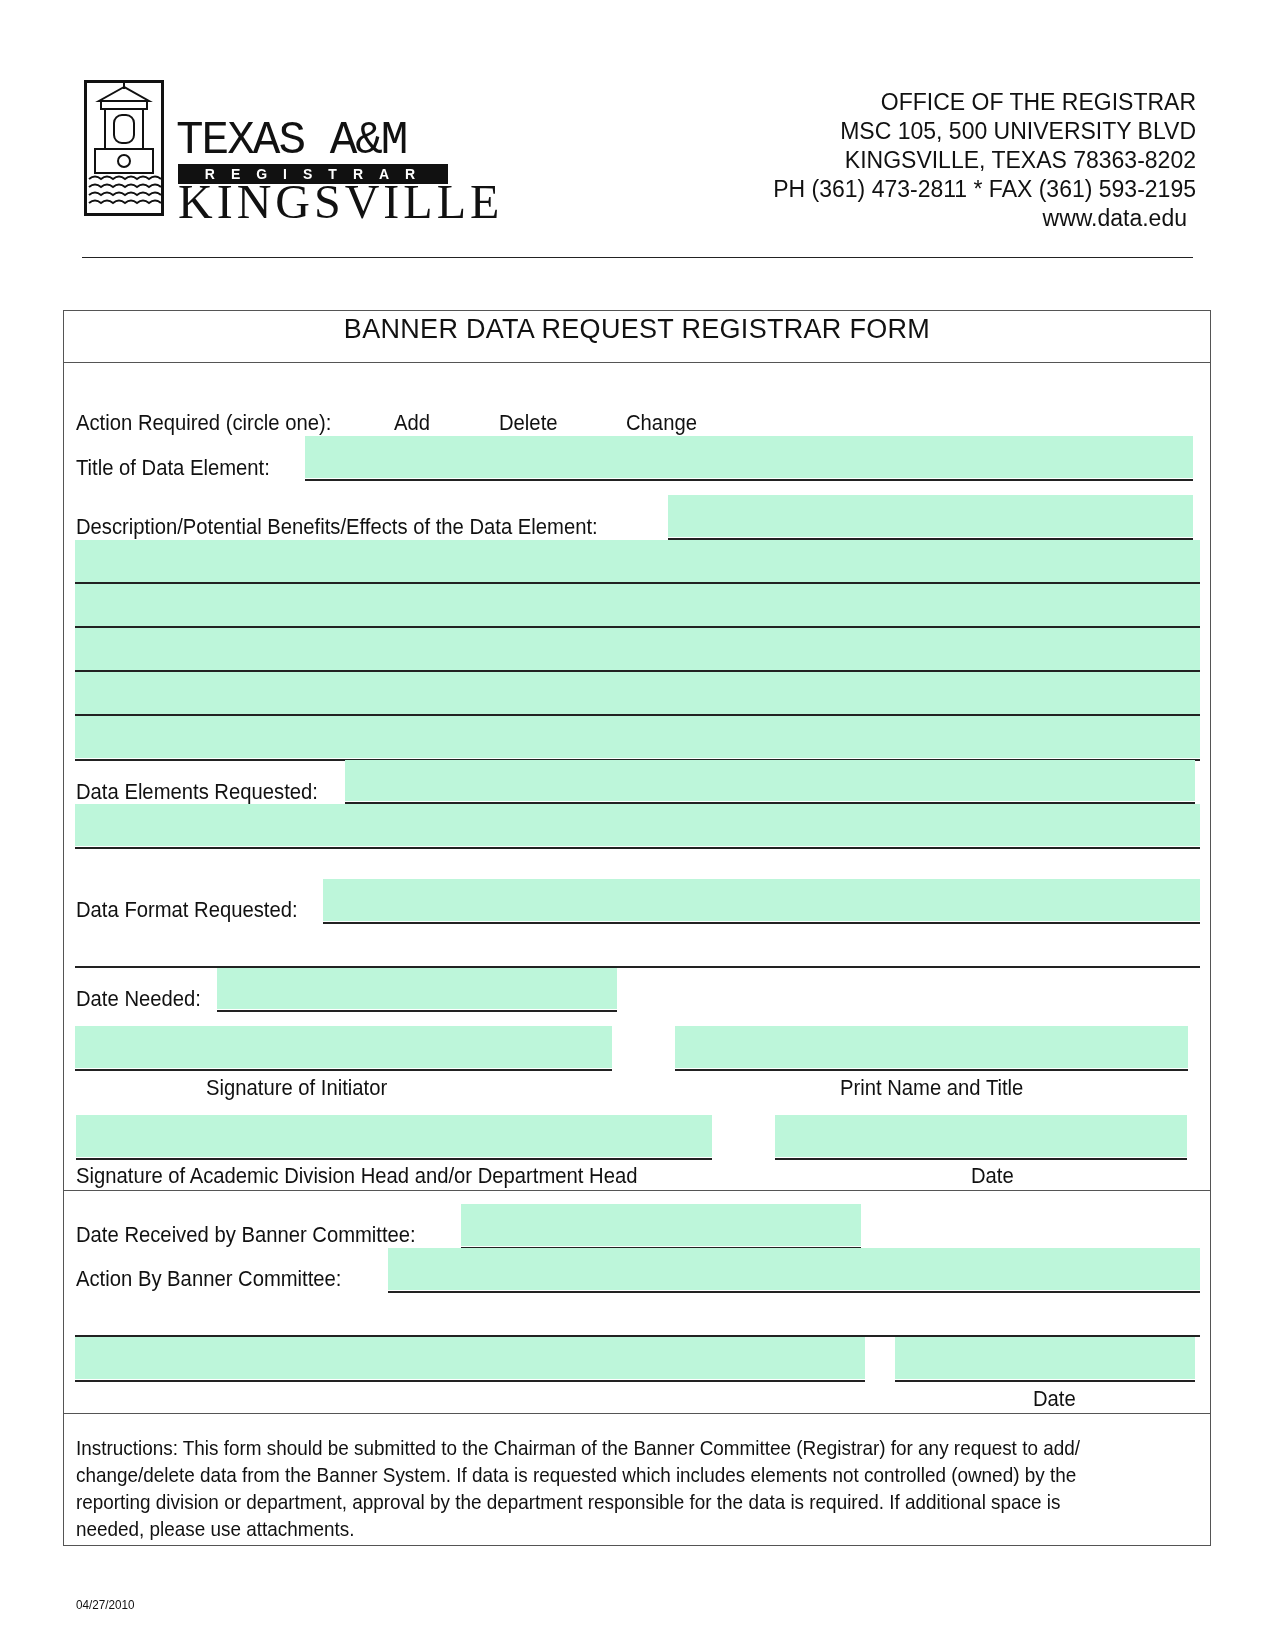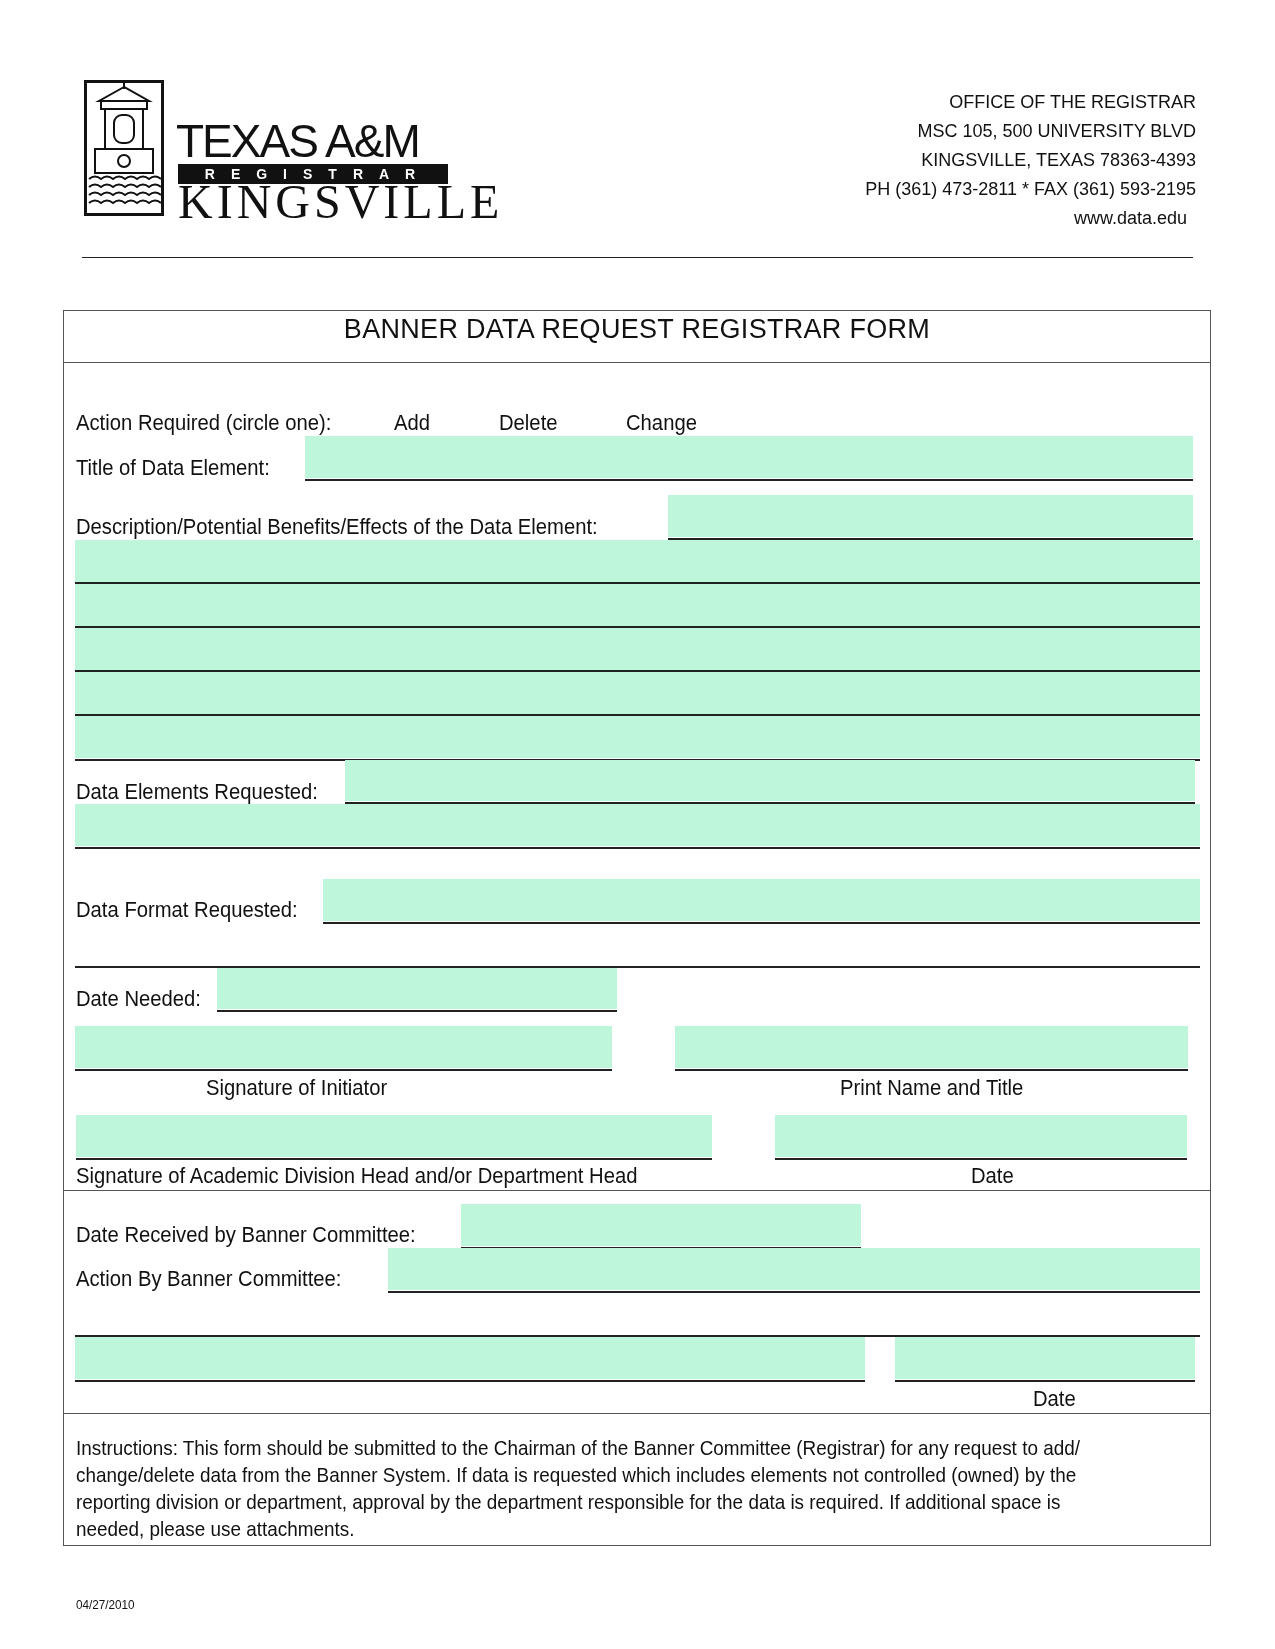--- a/index.html
+++ b/index.html
@@ -1,22 +1,22 @@
 <!DOCTYPE html>
 <html><head>
 <meta charset="utf-8">
 <style>
   html, body { margin:0; padding:0; background:#fff; }
   body { width:1275px; height:1649px; position:relative; font-family:"Liberation Sans", sans-serif; color:#111; overflow:hidden; }
   .abs { position:absolute; }
   .logo-box { left:84px; top:80px; width:80px; height:136px; border:3px solid #111; box-sizing:border-box; background:#fff; overflow:hidden; }
-  .logo-text1 { left:176px; top:118px; font-family:Liberation Sans, sans-serif; font-size:46px; letter-spacing:-2px; line-height:46px; color:#111; }
+  .logo-text1 { left:176px; top:118px; font-family:Liberation Mono, monospace; font-size:46px; letter-spacing:-2px; line-height:46px; color:#111; }
   .logo-bar { left:178px; top:164px; width:270px; height:20px; background:#111; color:#fff; font-family:"Liberation Sans", sans-serif; font-weight:bold; font-size:14px; letter-spacing:16px; line-height:20px; text-align:center; text-indent:10px; }
   .logo-text2 { left:178px; top:182px; font-family:"Liberation Serif", serif; font-size:48px; letter-spacing:4px; line-height:40px; color:#111; }
-  .addr { right:79px; font-size:18px; text-align:right; line-height:20px; white-space:nowrap; }
+  .addr { right:79px; font-size:23px; text-align:right; line-height:20px; white-space:nowrap; }
   .rule { left:82px; top:257px; width:1111px; height:0; border-top:1.5px solid #222; }
   .frame { left:63px; top:310px; width:1148px; height:1236px; border:1.5px solid #555; box-sizing:border-box; }
   .hline { left:63px; width:1148px; height:0; border-top:1.5px solid #555; }
   .title { left:63px; top:312px; width:1148px; text-align:center; font-size:27px; line-height:34px; letter-spacing:0.3px; }
   .lbl { font-size:22px; line-height:26px; white-space:nowrap; transform:scaleX(0.92); transform-origin:left top; }
   .fill { background:#bdf6da; }
   .uline { height:0; border-top:2px solid #222; }
   .field { position:absolute; }
   .small { font-size:13px; }
   .instr { left:76px; top:1434px; width:1120px; font-size:21px; line-height:27px; transform:scaleX(0.9); transform-origin:left top; width:1240px; }
@@ -40,21 +40,21 @@
       <path d="M2,120 q6,-5 12,0 q6,-5 12,0 q6,-5 12,0 q6,-5 12,0 q6,-5 12,0 q6,-5 12,0"></path>
     </g>
   </svg>
 </div>
 <div class="abs logo-text1">TEXAS A&amp;M</div>
 <div class="abs logo-bar">REGISTRAR</div>
 <div class="abs logo-text2">KINGSVILLE</div>
 
 <div class="abs addr" style="top:92px;">OFFICE OF THE REGISTRAR</div>
 <div class="abs addr" style="top:121px;">MSC 105, 500 UNIVERSITY BLVD</div>
-<div class="abs addr" style="top:150px;">KINGSVILLE, TEXAS 78363-4393</div>
+<div class="abs addr" style="top:150px;">KINGSVILLE, TEXAS 78363-8202</div>
 <div class="abs addr" style="top:179px;">PH (361) 473-2811 * FAX (361) 593-2195</div>
 <div class="abs addr" style="top:208px; right:88px;">www.data.edu</div>
 
 <div class="abs rule"></div>
 
 <div class="abs frame"></div>
 <div class="abs hline" style="top:362px;"></div>
 <div class="abs hline" style="top:1190px;"></div>
 <div class="abs hline" style="top:1413px;"></div>
 

